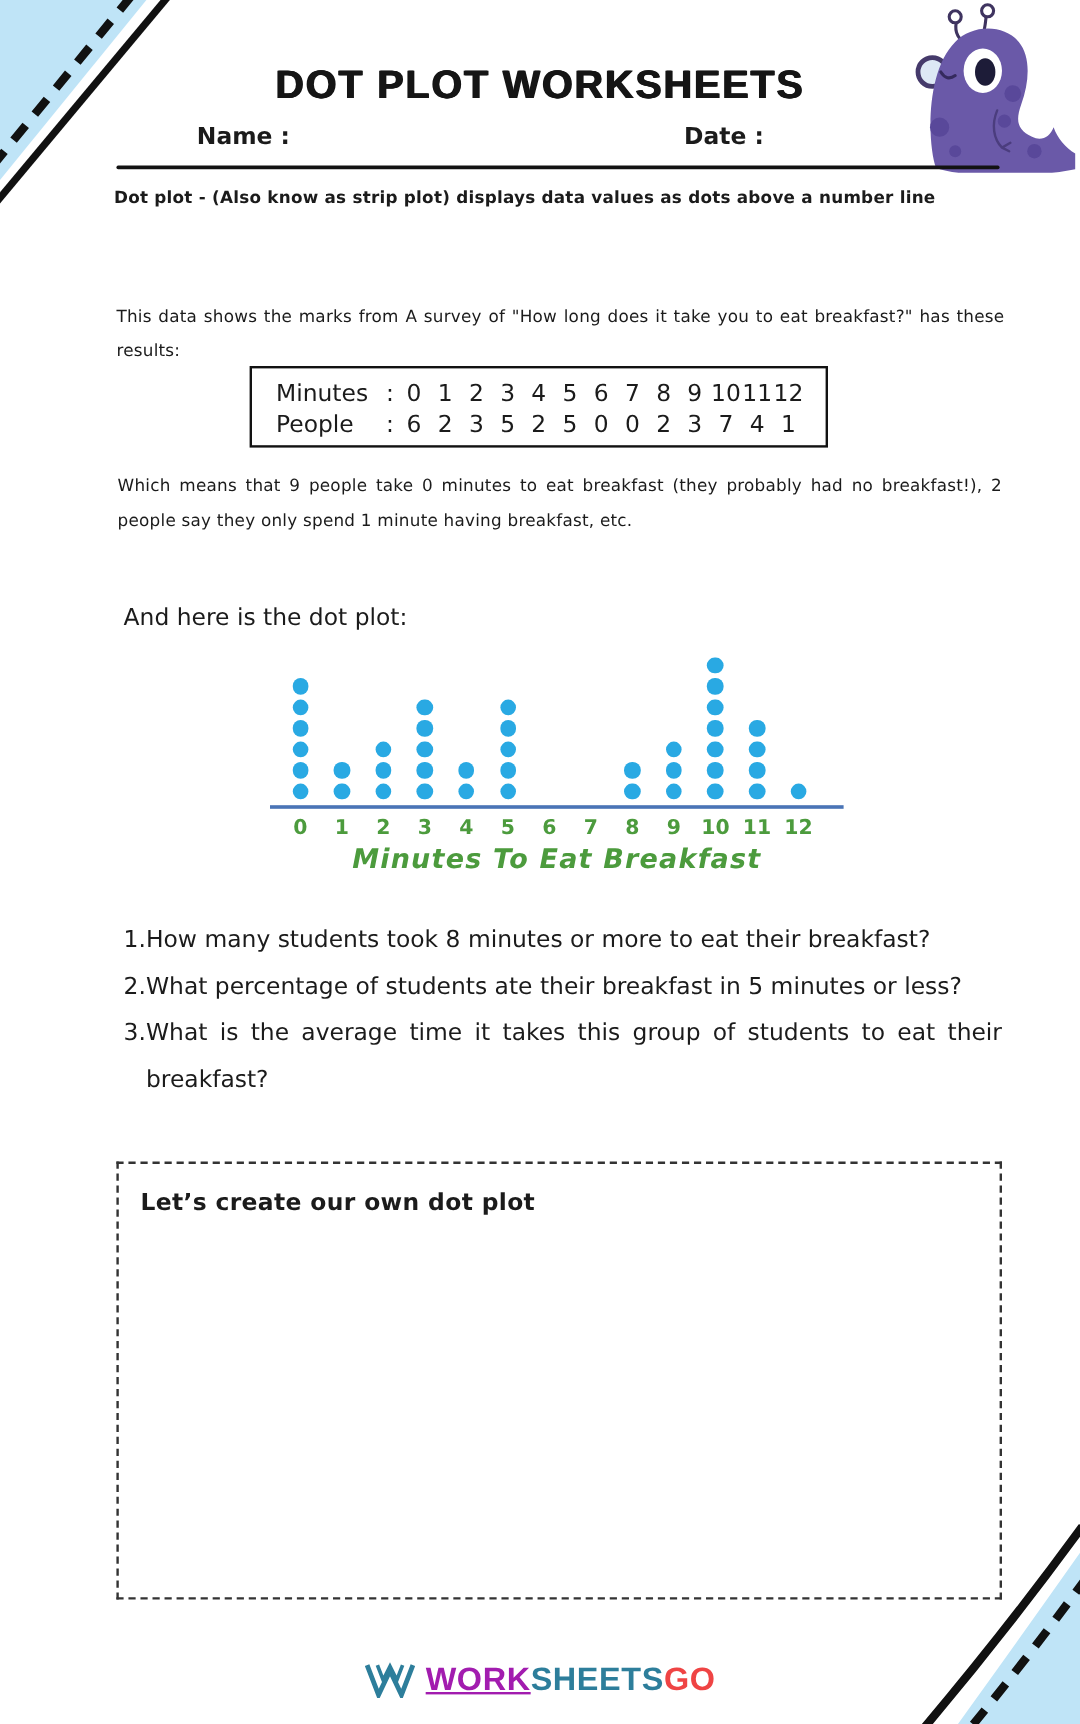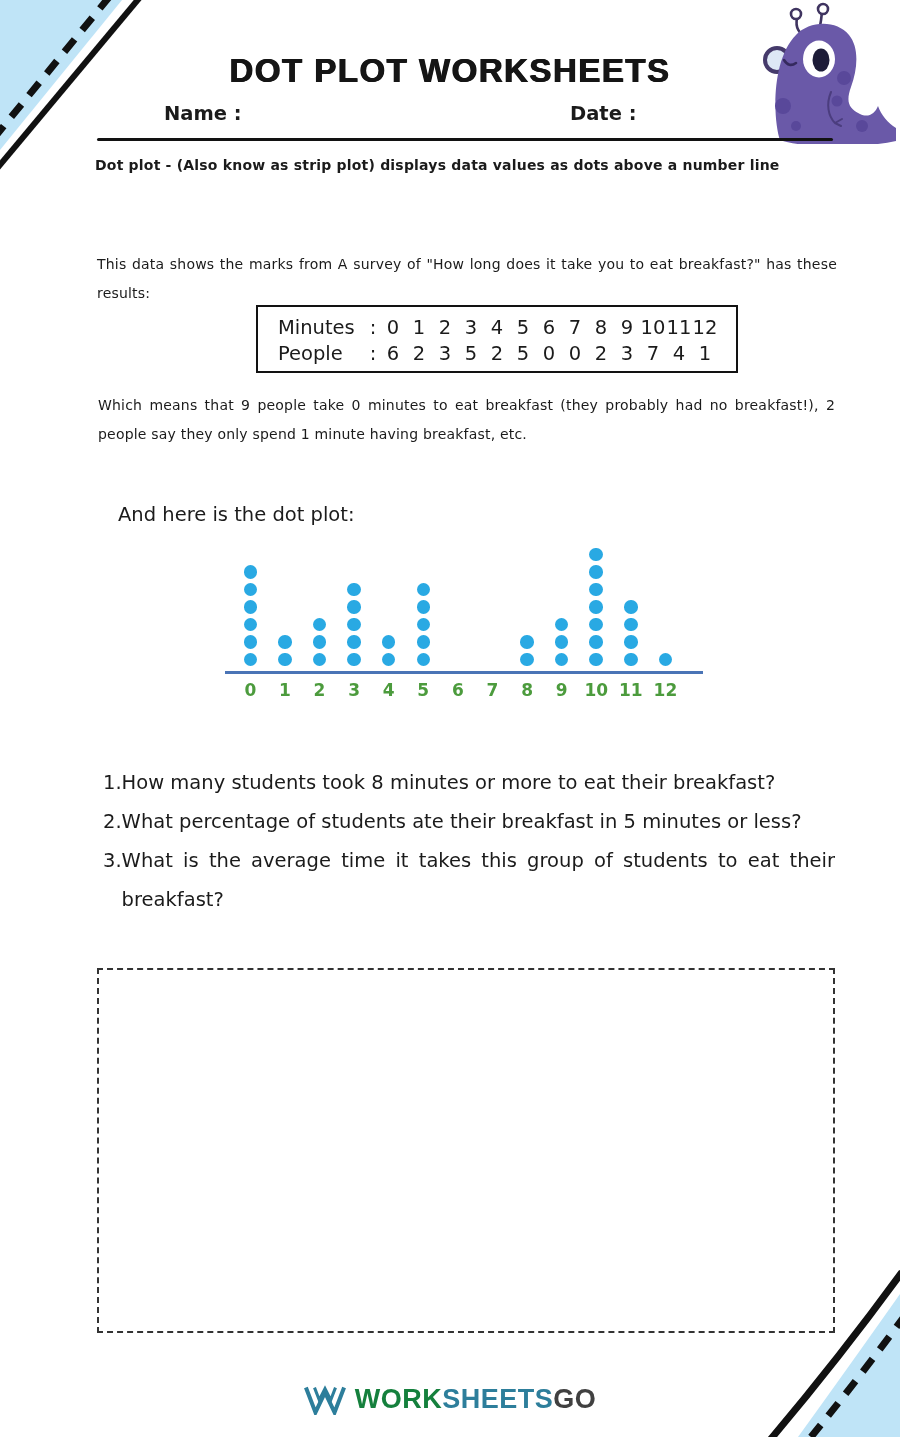--- a/index.html
+++ b/index.html
@@ -21,28 +21,28 @@
   .name-label { position:absolute; left:164px; font-weight:bold; font-size:19.5px; }
   .date-label { position:absolute; left:570px; font-weight:bold; font-size:19.5px; }
 
   .rule { position:absolute; top:138px; left:97px; width:736px; height:3px; background:#121212; border-radius:2px; }
 
   .para { text-align:justify; font-size:14px; line-height:28.5px; letter-spacing:0.2px; }
   .definition { position:absolute; top:151px; left:95px; width:741px; font-weight:bold; }
   .intro { position:absolute; top:250px; left:97px; width:740px; }
 
   .databox { position:absolute; top:305px; left:208px; width:482px; height:68px;
-    border:2.5px solid #121212; padding:7px 0 0 20px; font-size:19.5px;margin-left:48px; }
+    border:2.5px solid #121212; padding:7px 0 0 20px; font-size:19.5px; }
   .drow { display:flex; align-items:center; height:26px; }
   .dlabel { display:inline-block; width:88px; }
   .dcolon { display:inline-block; width:14px; text-align:center; }
   .dcell { display:inline-block; width:26px; text-align:center; }
 
   .explanation { position:absolute; top:391px; left:98px; width:737px; }
-  .dotplot-intro { position:absolute; top:503px; left:118px; font-size:19.5px; }
+  .dotplot-intro { position:absolute; top:503px; left:103px; font-size:19.5px; }
 
   .dotplot { position:absolute; top:538px; left:225px; width:478px; }
   .dp-cols { display:flex; align-items:flex-end; height:128px; padding-left:8px; }
   .dot-col { width:34.6px; display:flex; flex-direction:column; justify-content:flex-end; align-items:center; }
   .dot { width:13.5px; height:13.5px; border-radius:50%; margin-top:4px; }
   .dp-axis { height:2.5px; margin-top:5px; width:100%; }
   .dp-labels { display:flex; padding-left:8px; margin-top:6px; }
   .dot-label { width:34.6px; text-align:center; font-size:17px; font-weight:bold; }
   .dp-title { margin-top:3px; text-align:center; font-size:22.5px; font-weight:bold; font-style:italic; letter-spacing:1px; }
 
@@ -225,41 +225,43 @@
       <div class="dot-label" style="color: rgb(76, 155, 61);">4</div>
       <div class="dot-label" style="color: rgb(76, 155, 61);">5</div>
       <div class="dot-label" style="color: rgb(76, 155, 61);">6</div>
       <div class="dot-label" style="color: rgb(76, 155, 61);">7</div>
       <div class="dot-label" style="color: rgb(76, 155, 61);">8</div>
       <div class="dot-label" style="color: rgb(76, 155, 61);">9</div>
       <div class="dot-label" style="color: rgb(76, 155, 61);">10</div>
       <div class="dot-label" style="color: rgb(76, 155, 61);">11</div>
       <div class="dot-label" style="color: rgb(76, 155, 61);">12</div>
     </div>
+  <div class="dp-title" id="dp-title" style="color: rgb(76, 155, 61);">Minutes To Eat Breakfast</div>
 </div>
 
 <div class="questions">
   <div class="q">
     <span class="qnum">1.</span>
     <span class="qtext">How many students took 8 minutes or more to eat their breakfast?</span>
   </div>
   <div class="q">
     <span class="qnum">2.</span>
     <span class="qtext">What percentage of students ate their breakfast in 5 minutes or less?</span>
   </div>
   <div class="q">
     <span class="qnum">3.</span>
     <span class="qtext">What is the average time it takes this group of students to eat their breakfast?</span>
   </div>
 </div>
 
 <div class="activity">
+  <div class="activity-title">Let’s create our own dot plot</div>
 </div>
 
 <div class="footer">
   <svg width="42" height="30" viewBox="0 0 44 30">
     <path d="M2,2 L12,28 L22,7 L32,28 L42,2" fill="none" stroke="#2d7e9b" stroke-width="4.2"></path>
     <path d="M11,2 L16,15 L22,3 L28,15 L33,2" fill="none" stroke="#2d7e9b" stroke-width="3.2"></path>
   </svg>
   <div class="logo-text">
-    <span id="logo1" style="color: #15803d;">WORK</span><span id="logo2" style="color: rgb(45, 126, 155);">SHEETS</span><span id="logo3" style="color: #404040;">GO</span>
+    <span id="logo1" style="color: #a21caf; text-decoration: underline;">WORK</span><span id="logo2" style="color: rgb(45, 126, 155);">SHEETS</span><span id="logo3" style="color: #ef4444;">GO</span>
   </div>
 </div>
 
 </body></html>

